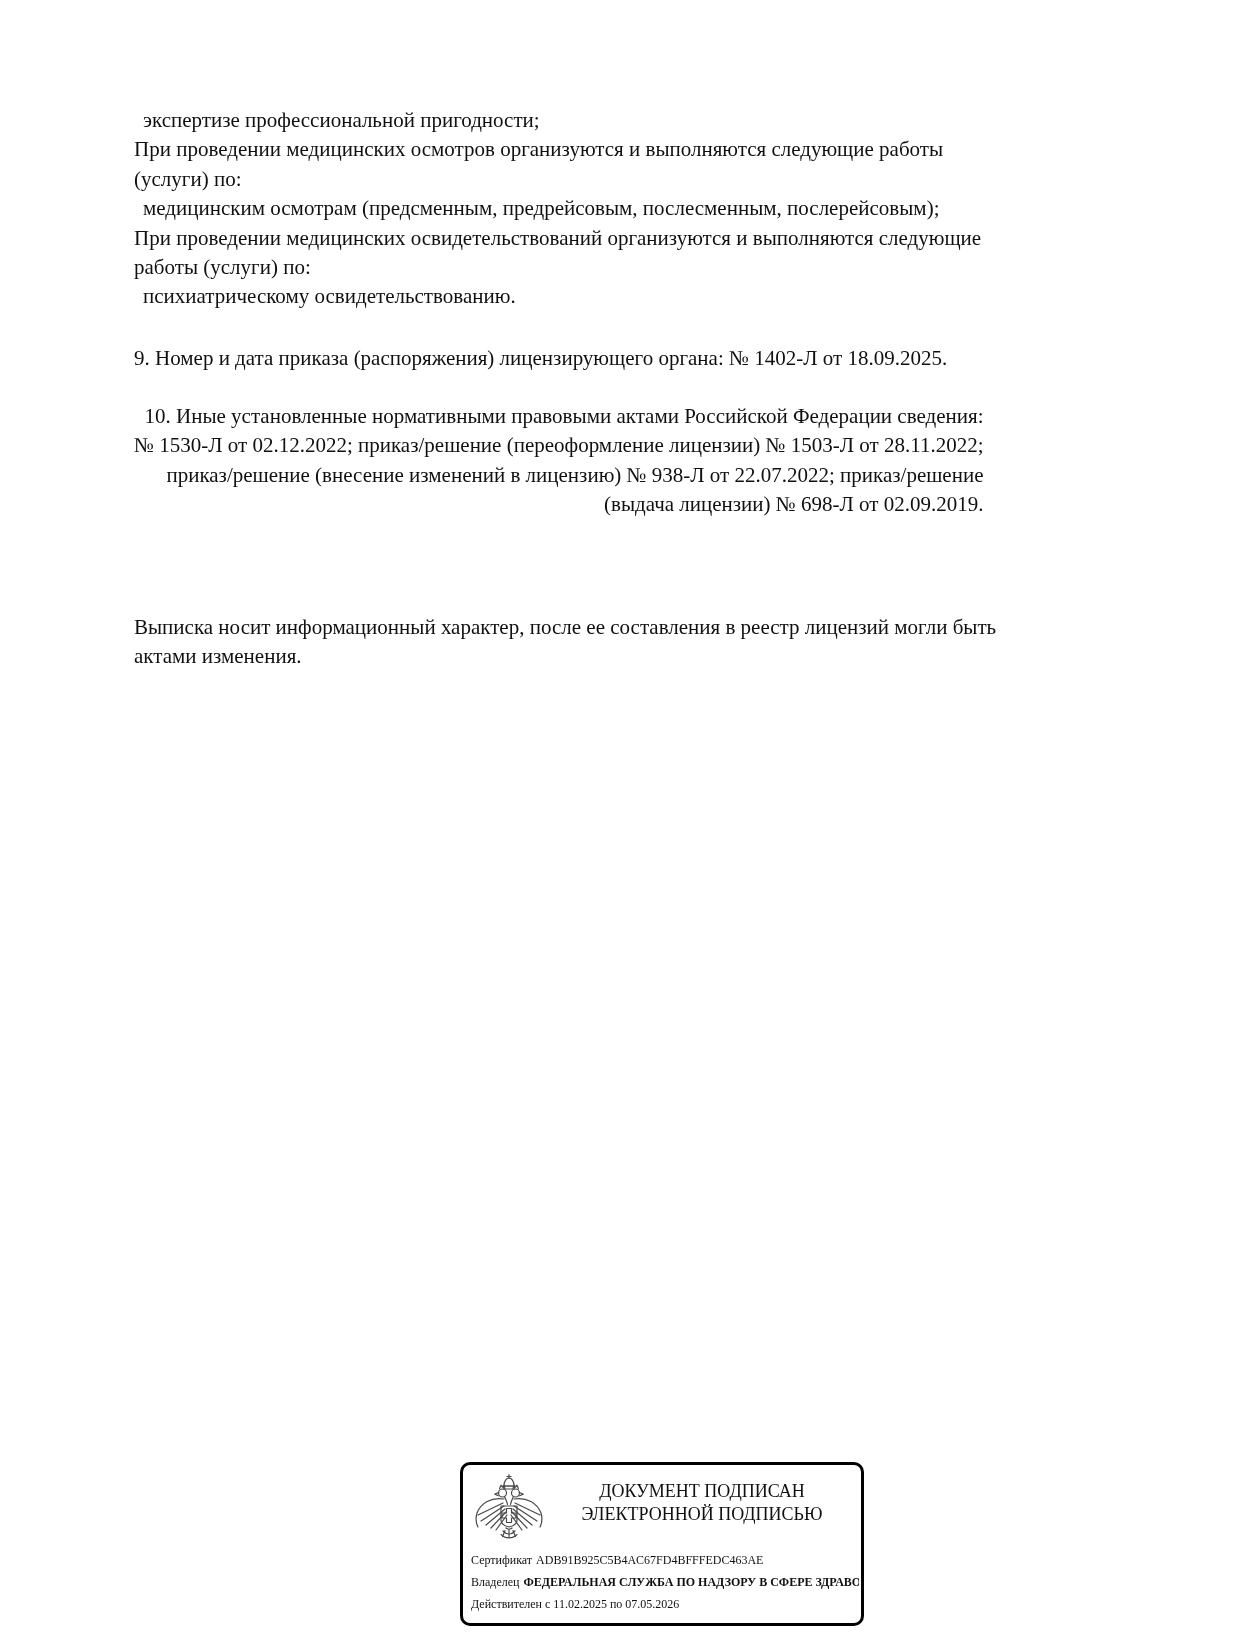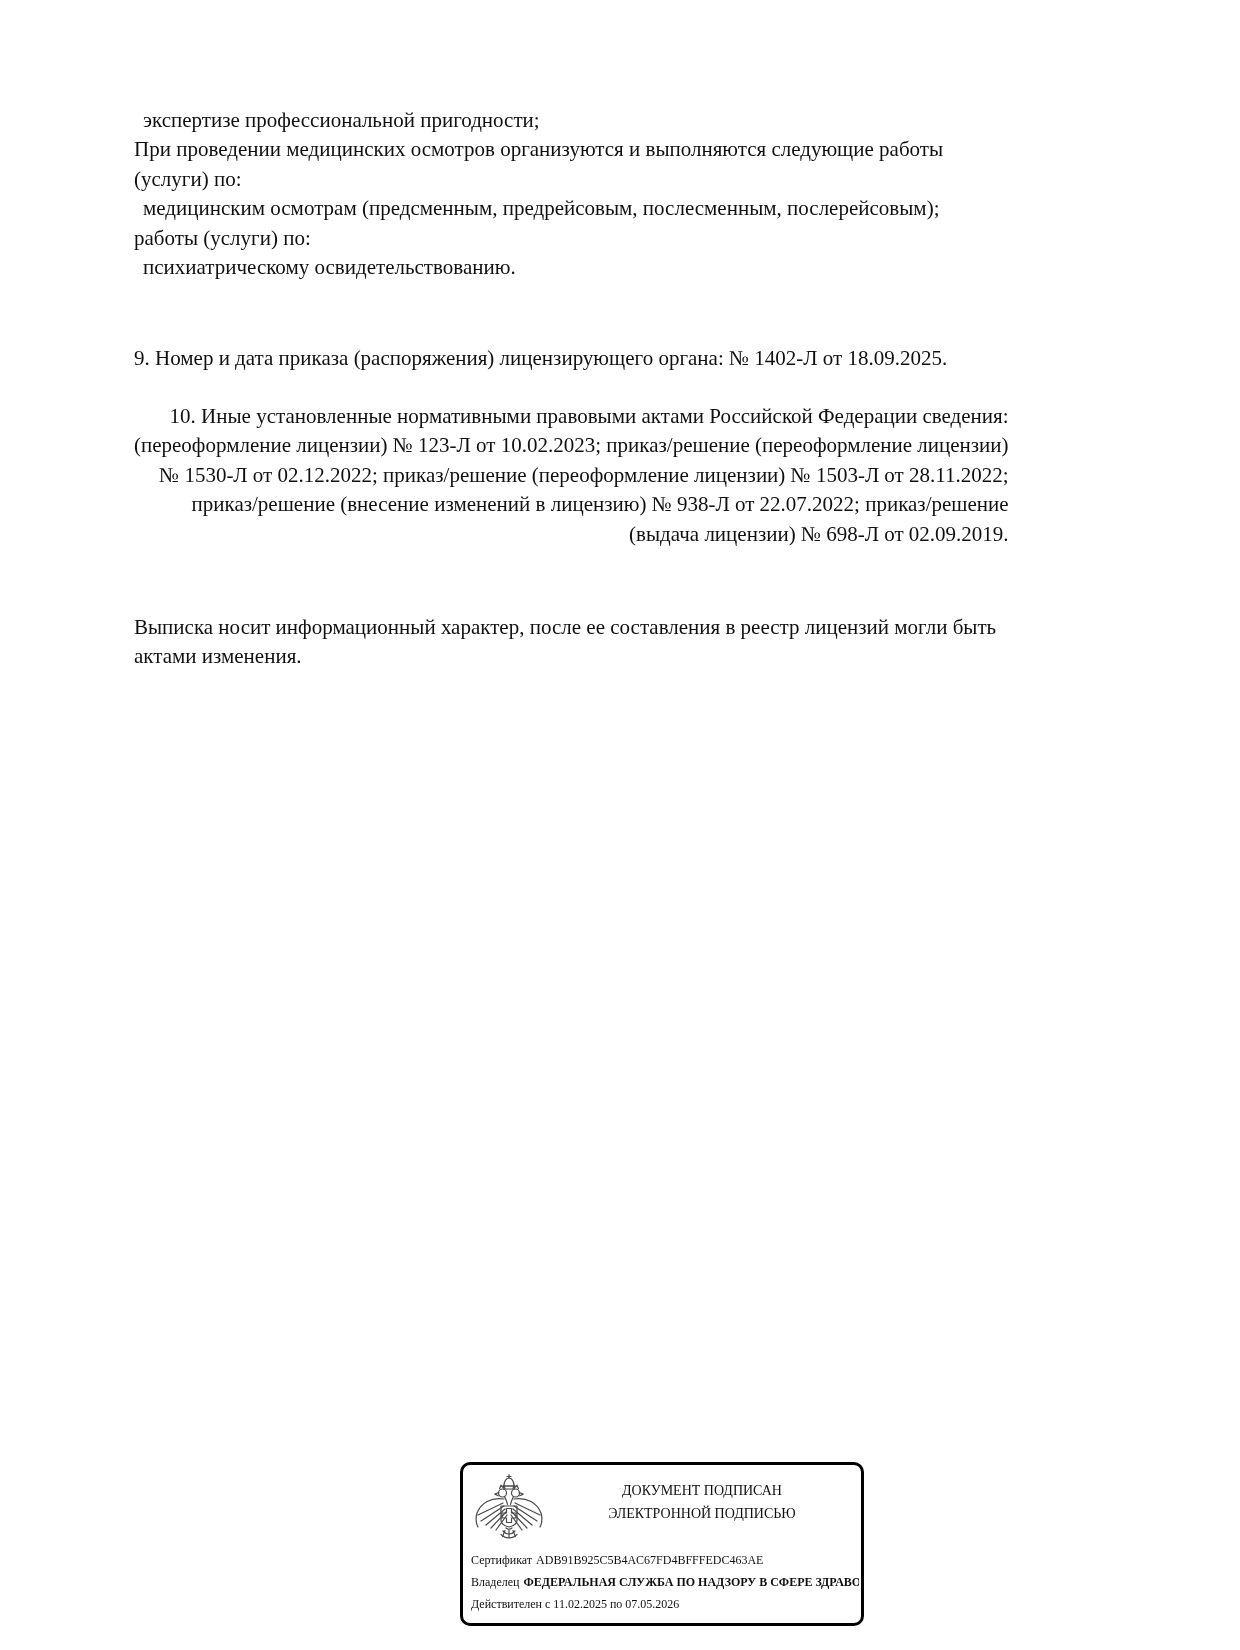--- a/index.html
+++ b/index.html
@@ -50,21 +50,21 @@
     top: 8px;
     width: 72px;
     height: 66px;
   }
   .stamp-title {
     position: absolute;
     left: 88px;
     top: 15px;
     width: 302px;
     text-align: center;
-    font-size: 14px;
+    font-size: 18px;
     line-height: 22.5px;
     white-space: nowrap;
   }
   .stamp-info {
     position: absolute;
     left: 8px;
     top: 84px;
     width: 388px;
     overflow: hidden;
     font-size: 12px;
@@ -78,31 +78,31 @@
 <body>
 
 <div class="page">
 
   <main>
     <section class="para" id="para-0">
         <div class="line indent">экспертизе профессиональной пригодности;</div>
         <div class="line">При проведении медицинских осмотров организуются и выполняются следующие работы</div>
         <div class="line">(услуги) по:</div>
         <div class="line indent">медицинским осмотрам (предсменным, предрейсовым, послесменным, послерейсовым);</div>
+        <div class="line">При проведении медицинских освидетельствований организуются и выполняются следующие</div>
         <div class="line">работы (услуги) по:</div>
         <div class="line indent">психиатрическому освидетельствованию.</div>
       </section>
 
     <section class="para" id="para-1">
         <div class="line">9. Номер и дата приказа (распоряжения) лицензирующего органа: № 1402-Л от 18.09.2025.</div>
       </section>
 
     <section class="para" id="para-2">
         <div class="line">10. Иные установленные нормативными правовыми актами Российской Федерации сведения:</div>
-        <div class="line">(переоформление лицензии) № 123-Л от 10.02.2023; приказ/решение (переоформление лицензии)</div>
         <div class="line">№ 1530-Л от 02.12.2022; приказ/решение (переоформление лицензии) № 1503-Л от 28.11.2022;</div>
         <div class="line">приказ/решение (внесение изменений в лицензию) № 938-Л от 22.07.2022; приказ/решение</div>
         <div class="line">(выдача лицензии) № 698-Л от 02.09.2019.</div>
       </section>
 
     <section class="para" id="para-3">
         <div class="line">Выписка носит информационный характер, после ее составления в реестр лицензий могли быть</div>
         <div class="line">актами изменения.</div>
       </section>
   </main>

